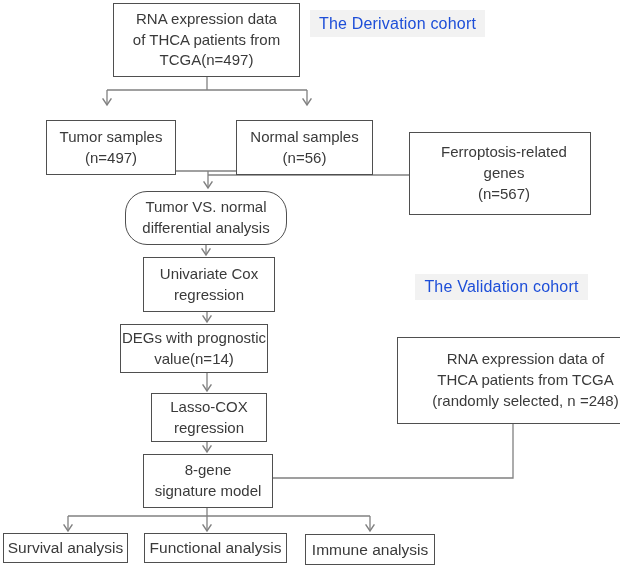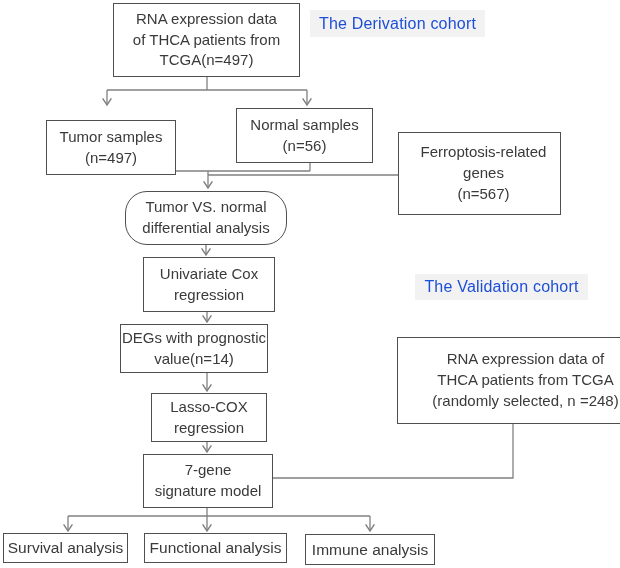--- a/index.html
+++ b/index.html
@@ -39,22 +39,22 @@
   }
   #connector-layer {
     position: absolute;
     left: 0; top: 0;
     width: 620px; height: 568px;
     pointer-events: none;
   }
   
   #n-top        { left:113px; top:3px;   width:187px; height:74px; }
   #n-tumor      { left:46px;  top:108px; width:130px; height:55px;margin-top:12px; }
-  #n-normal     { left:236px; top:108px; width:137px; height:55px; }
-  #n-ferro      { left:398px; top:132px; width:163px; height:83px;padding-left:8px; }
+  #n-normal     { left:236px; top:120px; width:137px; height:55px; }
+  #n-ferro      { left:409px; top:132px; width:182px; height:83px;padding-left:8px; }
   #n-diff       { left:125px; top:191px; width:162px; height:54px;border-radius:22px; }
   #n-unicox     { left:143px; top:257px; width:132px; height:55px; }
   #n-degs       { left:120px; top:324px; width:148px; height:49px; }
   #n-lasso      { left:151px; top:393px; width:116px; height:49px; }
   #n-signature  { left:143px; top:454px; width:130px; height:54px; }
   #n-validation { left:397px; top:311px; width:257px; height:87px;margin-top:26px; }
   #n-survival   { left:3px;   top:533px; width:125px; height:30px; font-size:15.5px; }
   #n-functional { left:144px; top:533px; width:143px; height:30px; font-size:15.5px; }
   #n-immune     { left:305px; top:534px; width:130px; height:31px; font-size:15.5px; }
   #l-derivation { left:310px; top:10px;  width:175px; height:27px; }
@@ -121,21 +121,21 @@
 
   <div class="node" id="n-unicox">Univariate Cox
 regression</div>
 
   <div class="node" id="n-degs">DEGs with prognostic
 value(n=14)</div>
 
   <div class="node" id="n-lasso">Lasso-COX
 regression</div>
 
-  <div class="node" id="n-signature">7-gene
+  <div class="node" id="n-signature">8-gene
 signature model</div>
 
   <div class="cohort-label" id="l-validation">The Validation cohort</div>
 
   <div class="node" id="n-validation">RNA expression data of
 THCA patients from TCGA
 (randomly selected, n =248)</div>
 
   <div class="node" id="n-survival">Survival analysis</div>
 

